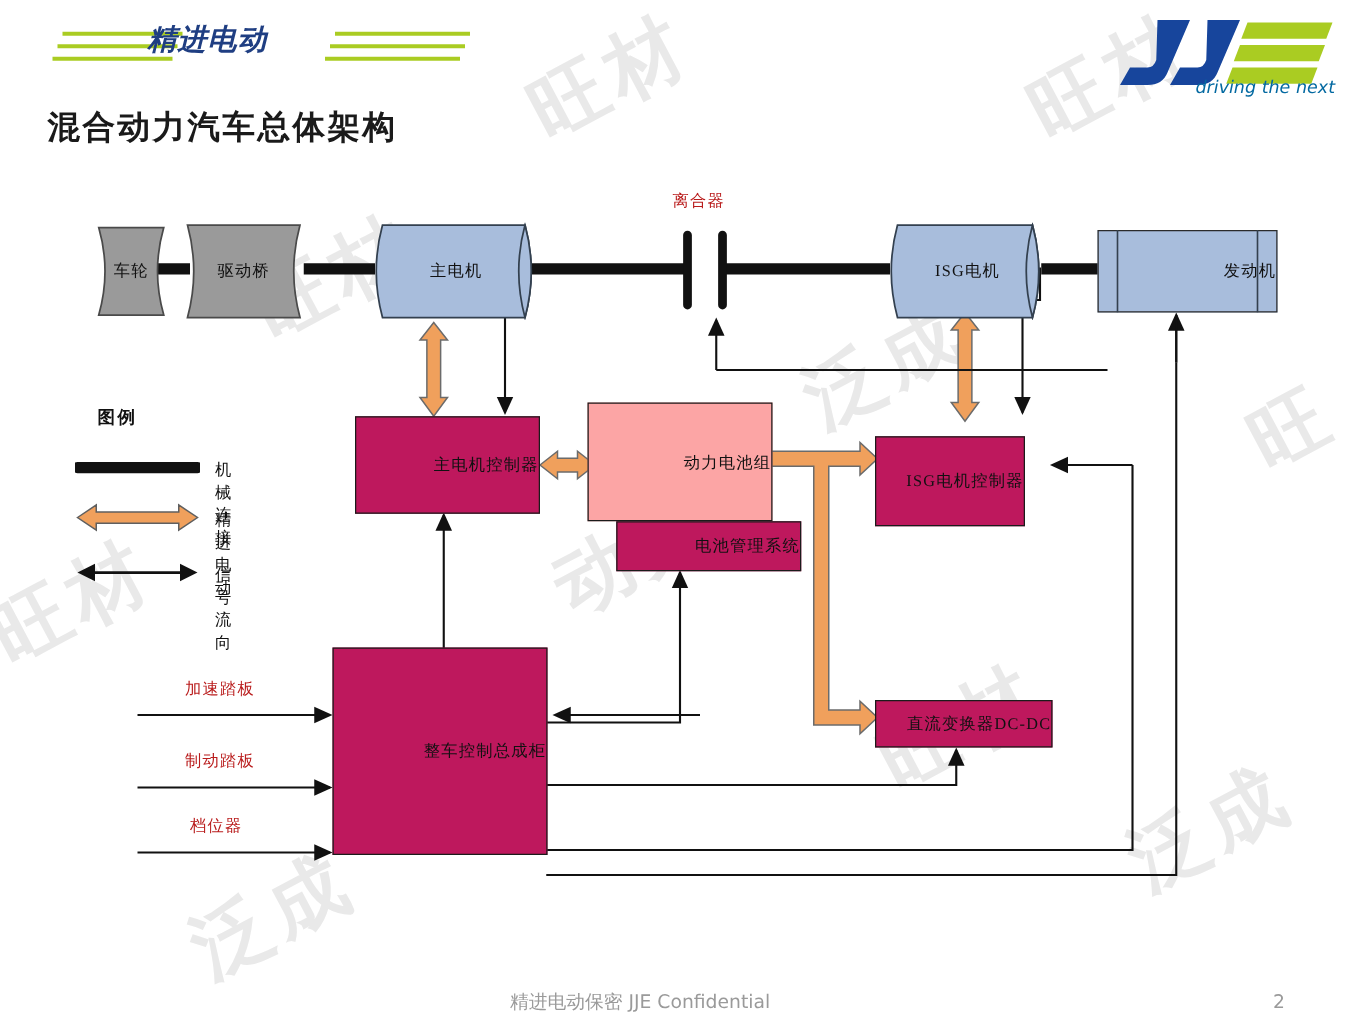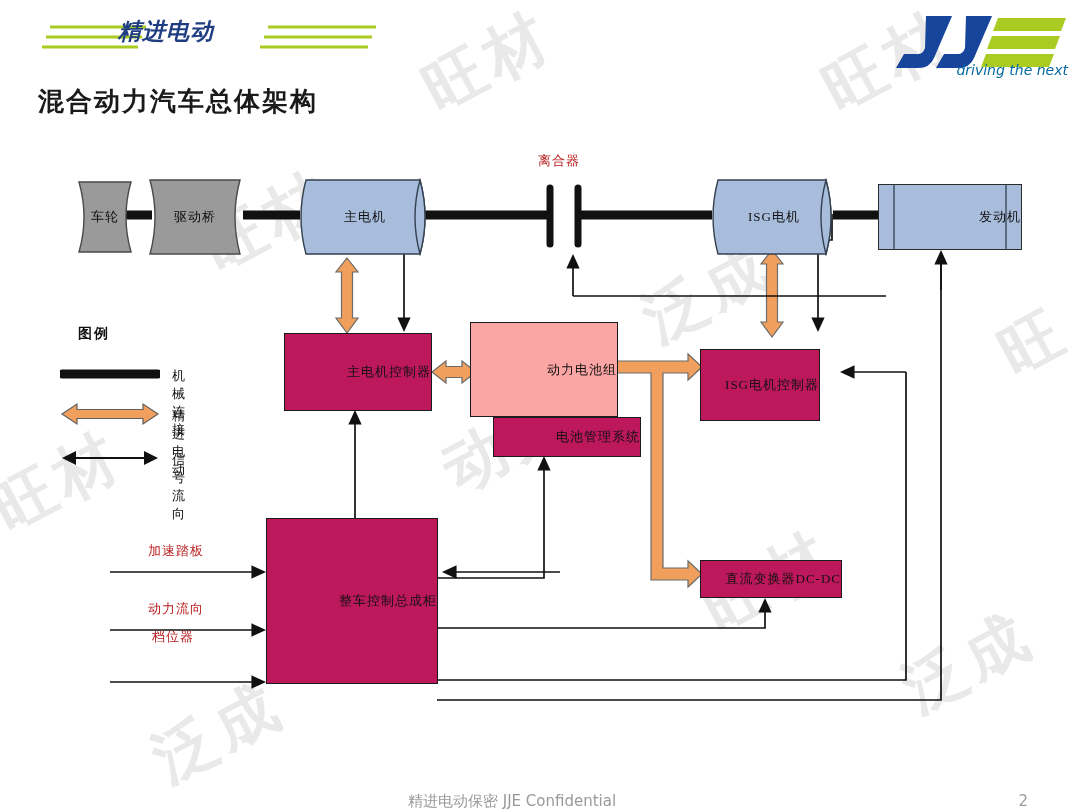--- a/index.html
+++ b/index.html
@@ -236,22 +236,22 @@
 
 <div class="node teal" style="left:700px;top:560px;width:142px;height:38px;">
   <span>直流变换器DC-DC</span>
 </div>
 
 <div class="node teal" style="left:266px;top:518px;width:172px;height:166px;padding-left:42px;">
   <span>整车控制总成柜</span>
 </div>
 
 <div class="flabel" style="left:148px;top:542px;">加速踏板</div>
-<div class="flabel" style="left:148px;top:600px;">动力流向</div>
-<div class="flabel" style="left:152px;top:628px;font-family:Liberation Mono, monospace;">档位器</div>
+<div class="flabel" style="left:148px;top:600px;">制动踏板</div>
+<div class="flabel" style="left:152px;top:652px;font-family:Liberation Mono, monospace;">档位器</div>
 
 <div id="legend">
   <div class="ltitle">图例</div>
 
   <div class="lrow" style="margin-top:18px;">
     <svg style="position:absolute;left:0;top:4px;width:100px;height:18px;" viewBox="0 0 100 18" xmlns="http://www.w3.org/2000/svg">
       <line x1="2" y1="9" x2="98" y2="9" stroke="#111" stroke-width="9" stroke-linecap="round"></line>
     </svg>
     <span class="ltxt">机械连接</span>
   </div>

